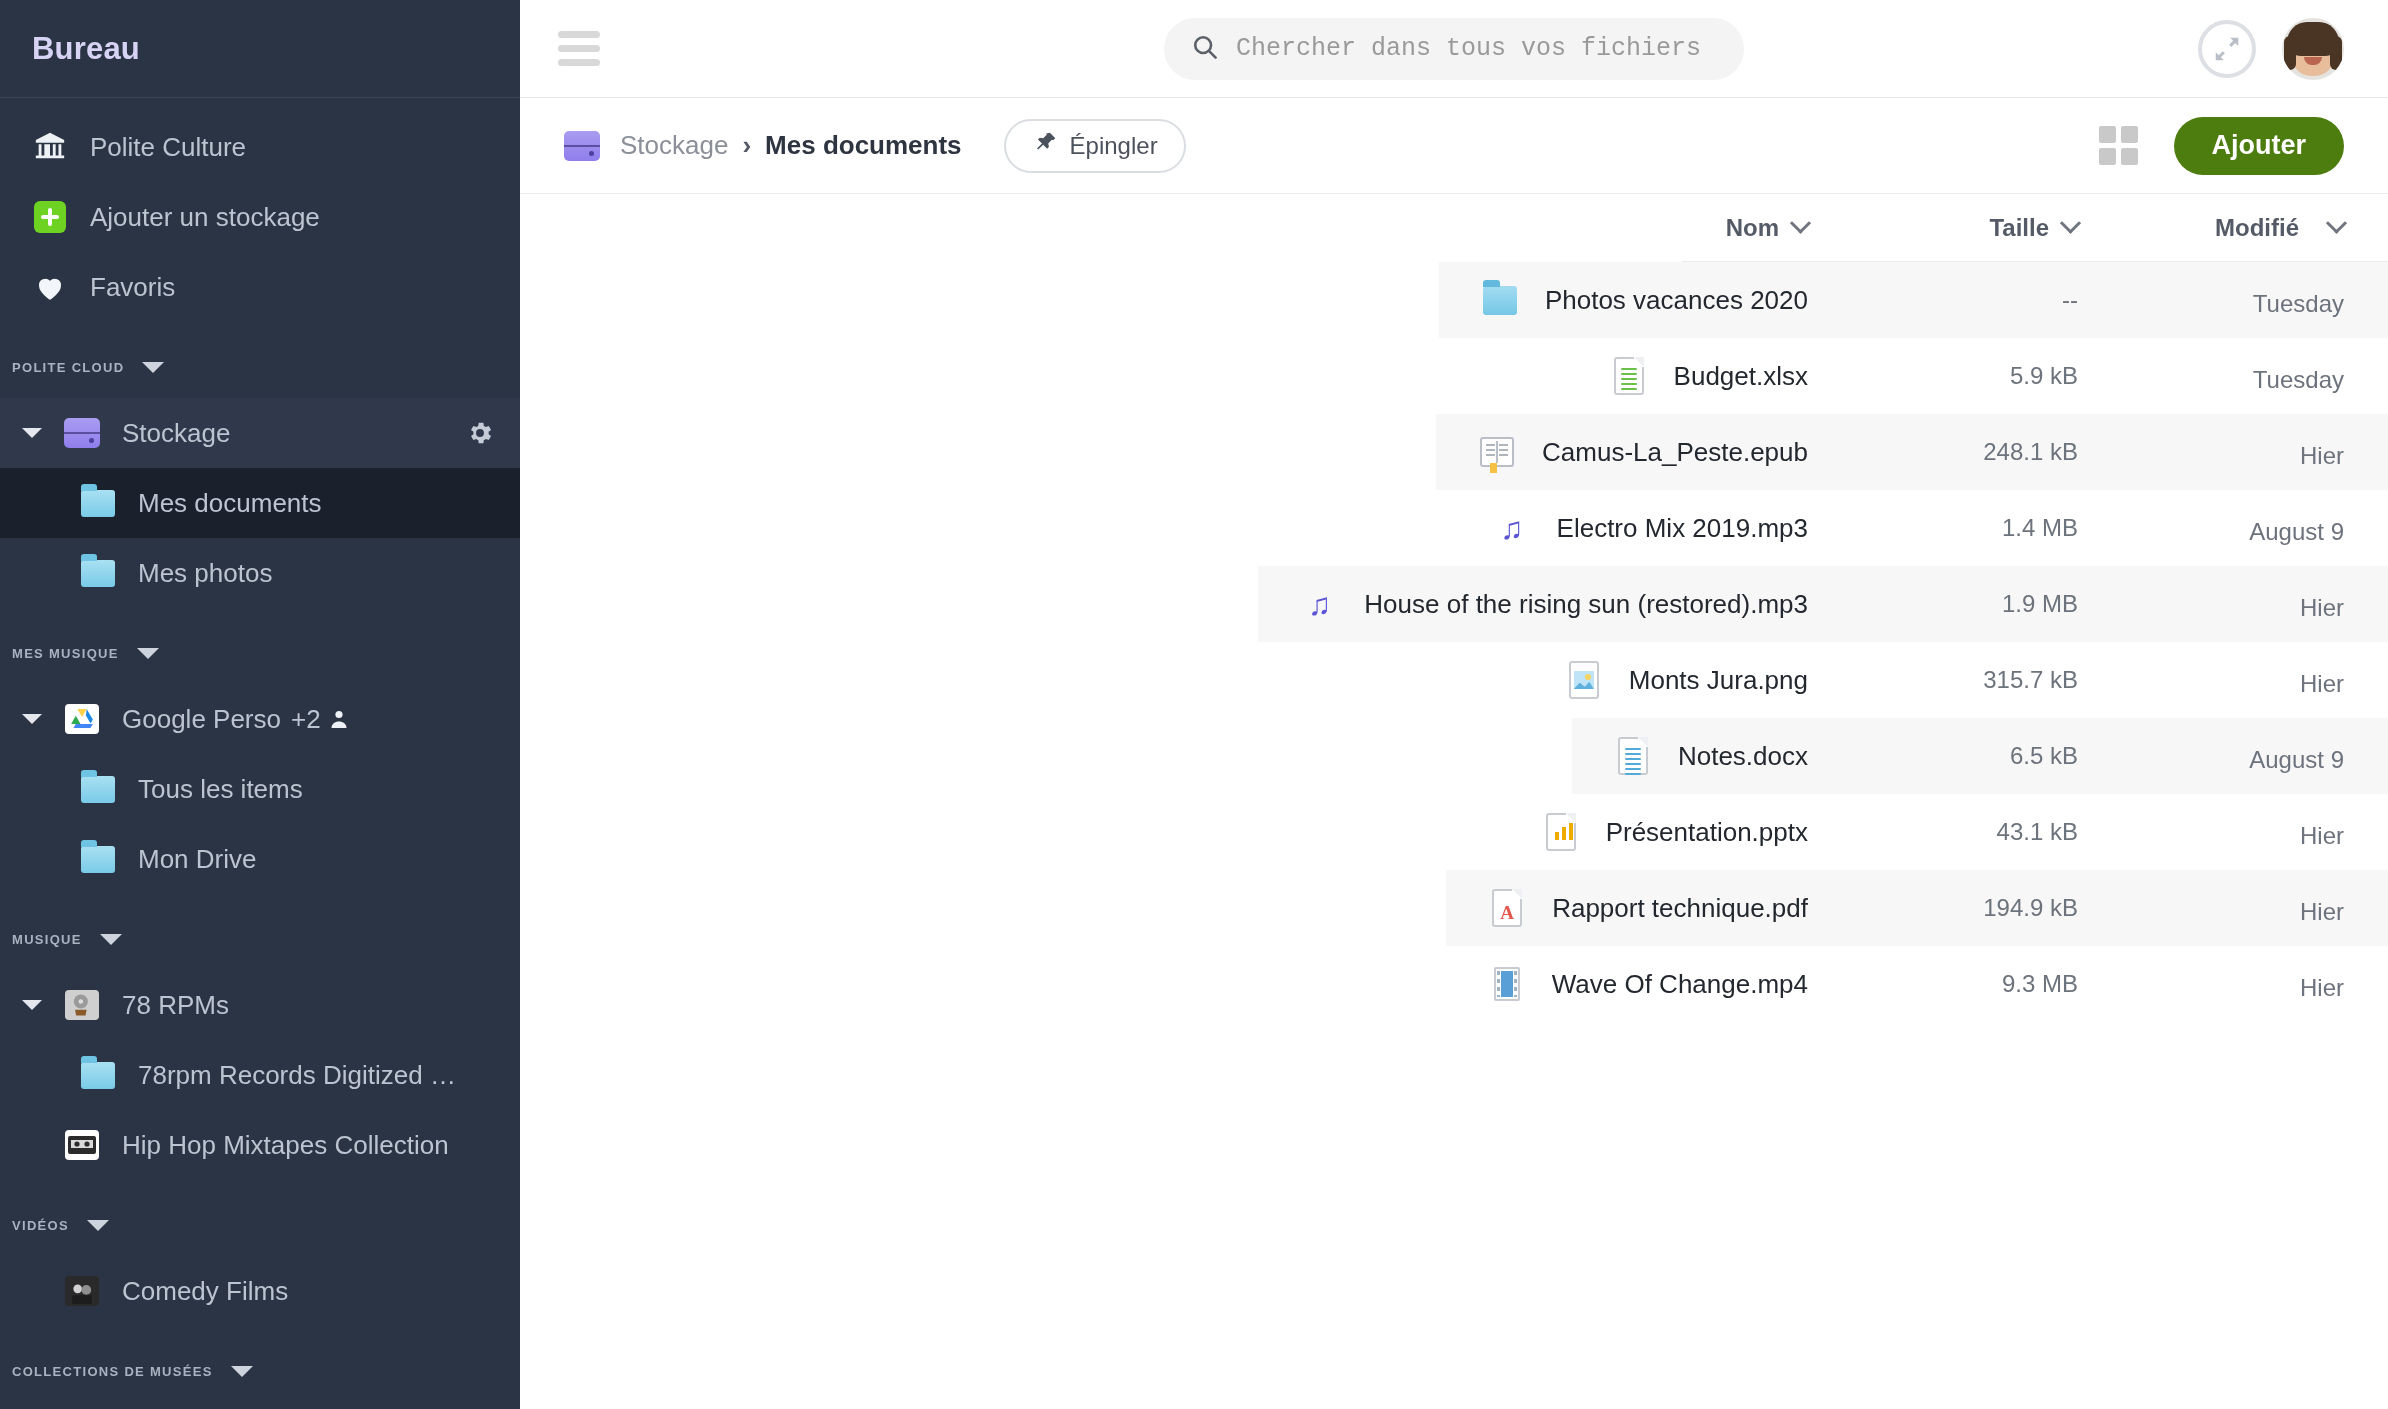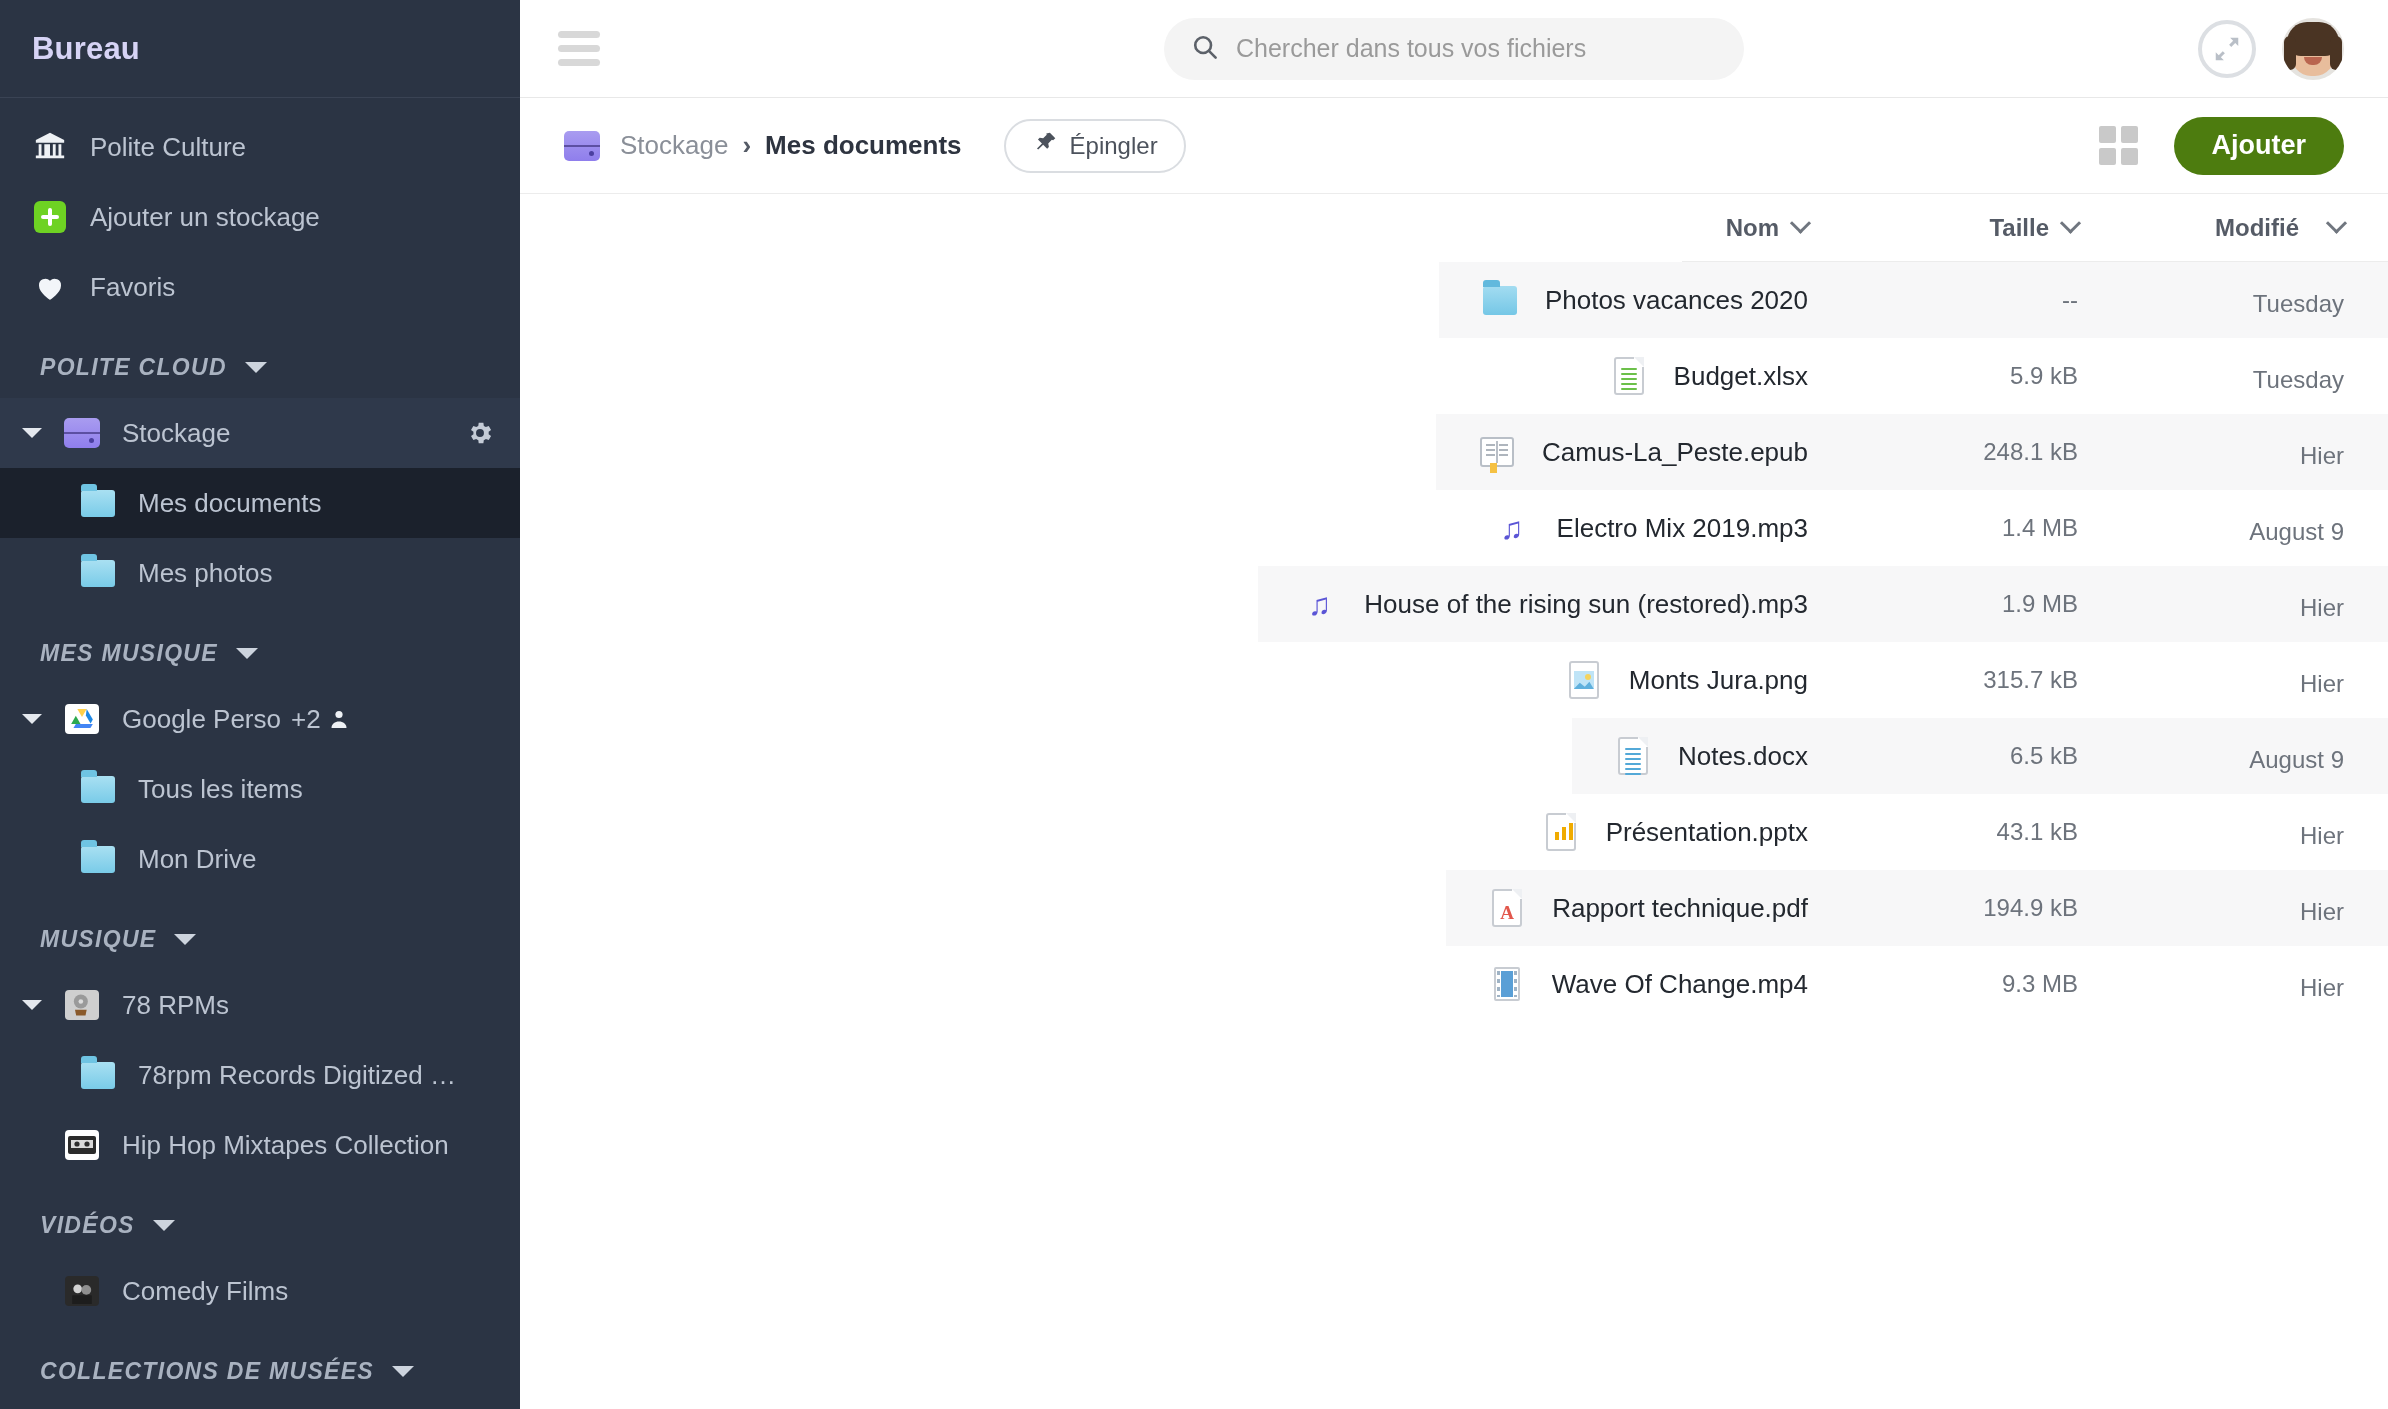--- a/index.html
+++ b/index.html
@@ -44,24 +44,23 @@
   .sb-item .sb-ico {
     width: 44px; height: 44px; margin-right: 18px;
     display: flex; align-items: center; justify-content: center;
     flex: 0 0 44px;
   }
   .sb-item.child { padding-left: 76px; }
   .sb-item.selected { background: #1b212c; }
   .sb-item.raised { background: #2f394b; }
   .sb-section {
     display: flex; align-items: center;
-    height: 62px; padding-left: 40px;
-    font-size: 23px; letter-spacing: 1.3px; font-weight: bold;
+    height: 62px; padding-left: 12px;
+    font-size: 13px; letter-spacing: 1.3px; font-weight: bold;
     color: #a9b2c0;
-    font-style: italic;
   }
   .sb-section .caret { margin-left: 18px; }
   .caret {
     width: 0; height: 0;
     border-left: 11px solid transparent;
     border-right: 11px solid transparent;
     border-top: 11px solid #cdd4de;
     display: inline-block;
   }
   .tri {
@@ -130,21 +129,21 @@
   .hamburger i { display:block; height: 7px; background:#d8d8d8; border-radius: 4px; margin: 7px 0; }
   .search {
     position: absolute; left: 50%; transform: translateX(-50%);
     width: 580px; height: 62px; border-radius: 31px;
     background: #f4f4f4; display:flex; align-items:center; padding: 0 26px;
   }
   .search .mag { margin-right: 16px; }
   .search input {
     border: 0; outline: 0; background: transparent;
     font-size: 25px; color: #737373; width: 100%;
-    font-family: Liberation Sans, sans-serif;
+    font-family: Liberation Mono, monospace;
   }
   .search input::placeholder { color: #9a9a9a; }
   .topright { margin-left: auto; display:flex; align-items:center; padding-right: 44px; gap: 26px; }
   .expand-btn {
     width: 58px; height: 58px; border-radius: 50%;
     border: 4px solid #dcdfe3; display:flex; align-items:center; justify-content:center;
   }
   .avatar {
     width: 62px; height: 62px; border-radius: 50%;
     background: #e5e3df; overflow:hidden; position: relative;

